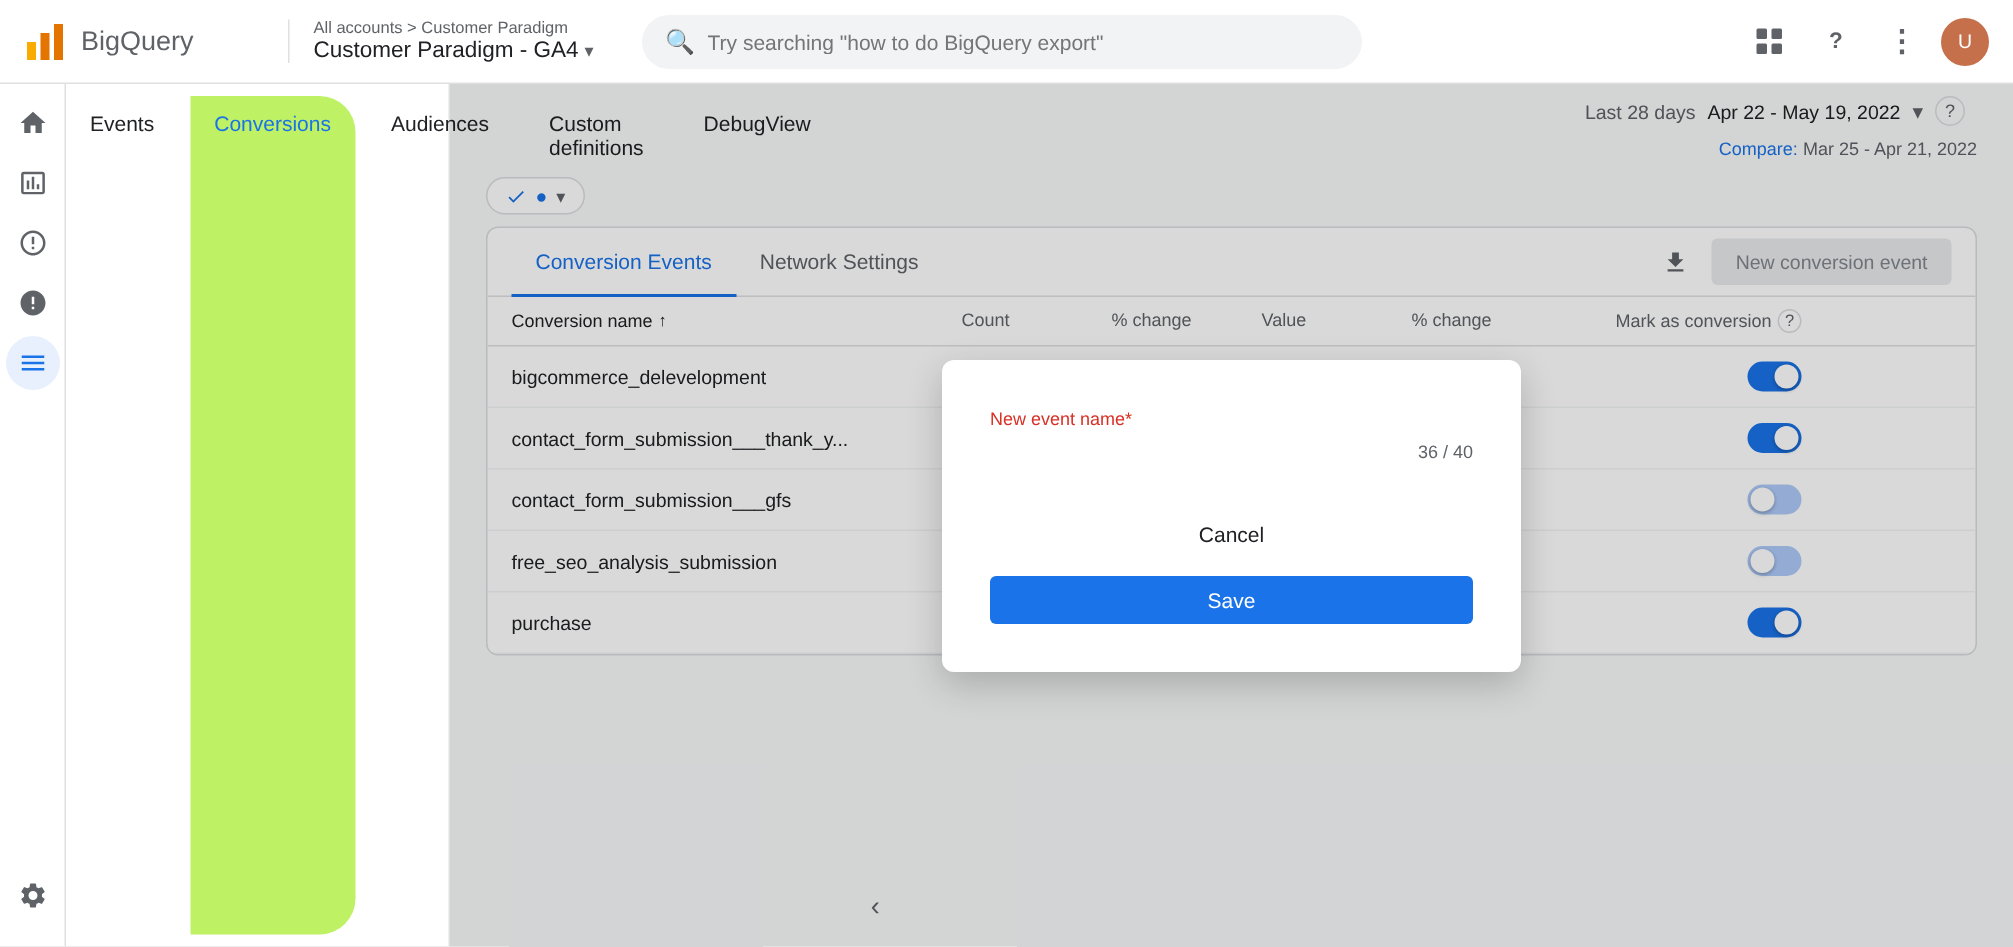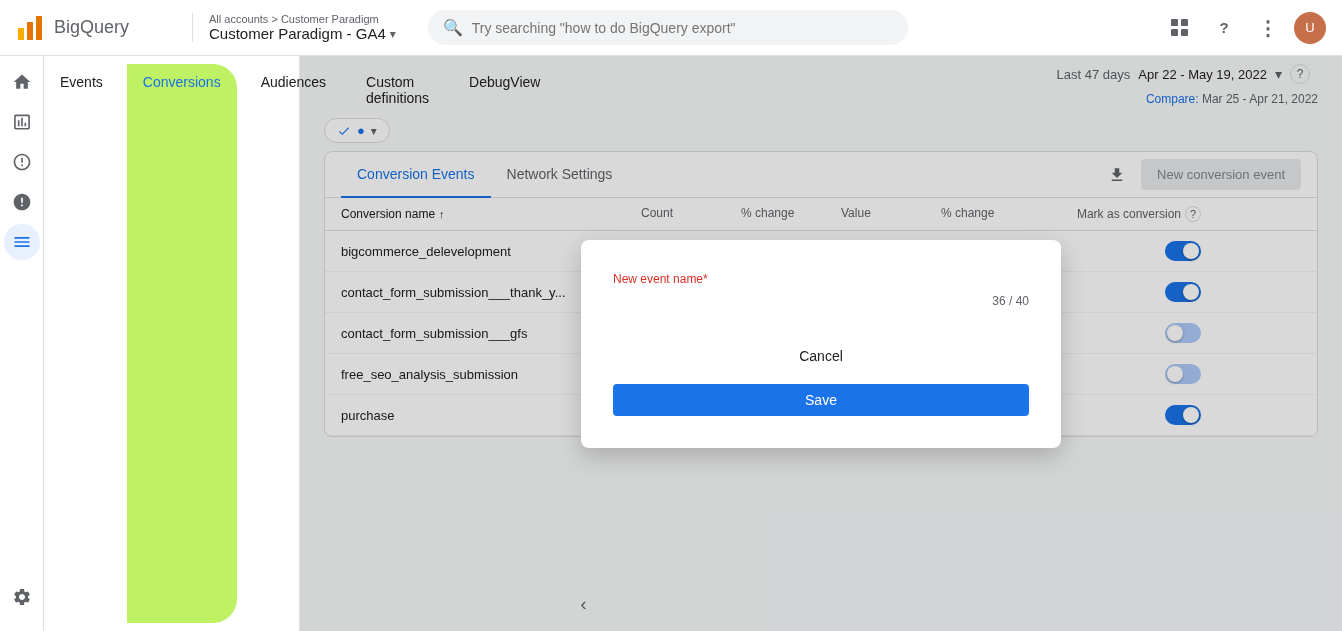--- a/index.html
+++ b/index.html
@@ -345,21 +345,21 @@
       background: rgba(0,0,0,0.15);
       display: flex;
       align-items: center;
       justify-content: center;
       z-index: 100;
     }
     .modal {
       background: white;
       border-radius: 8px;
       padding: 32px;
-      width: 480px;
+      width: 386px;
       box-shadow: 0 8px 24px rgba(0,0,0,0.2);
     }
     .modal-label {
       font-size: 12px;
       color: #1a73e8;
       margin-bottom: 8px;
     }
     .modal-label span { color: #d93025; }
     .modal-input {
       width: 100%;
@@ -493,21 +493,21 @@
     <div class="nav-item">Custom definitions</div>
     <div class="nav-item">DebugView</div>
     <div class="nav-collapse" style="margin-top:auto;">
       <span>‹</span>
     </div>
   </div>
 
   <div class="content-area">
 
     <div class="date-bar">
-      <span>Last 47 days</span>
+      <span>Last 28 days</span>
       <span style="color:#202124;font-weight:500;cursor:pointer;">Apr 22 - May 19, 2022</span>
       <span style="font-size:14px;">▾</span>
       <div class="help-circle">?</div>
       <br>
     </div>
     <div style="display:flex;justify-content:flex-end;padding:0 24px 8px;font-size:12px;color:#5f6368;">
       <span><span style="color:#1a73e8;">Compare:</span> <span>Mar 25 - Apr 21, 2022</span></span>
     </div>
 
     <div class="filter-bar">

